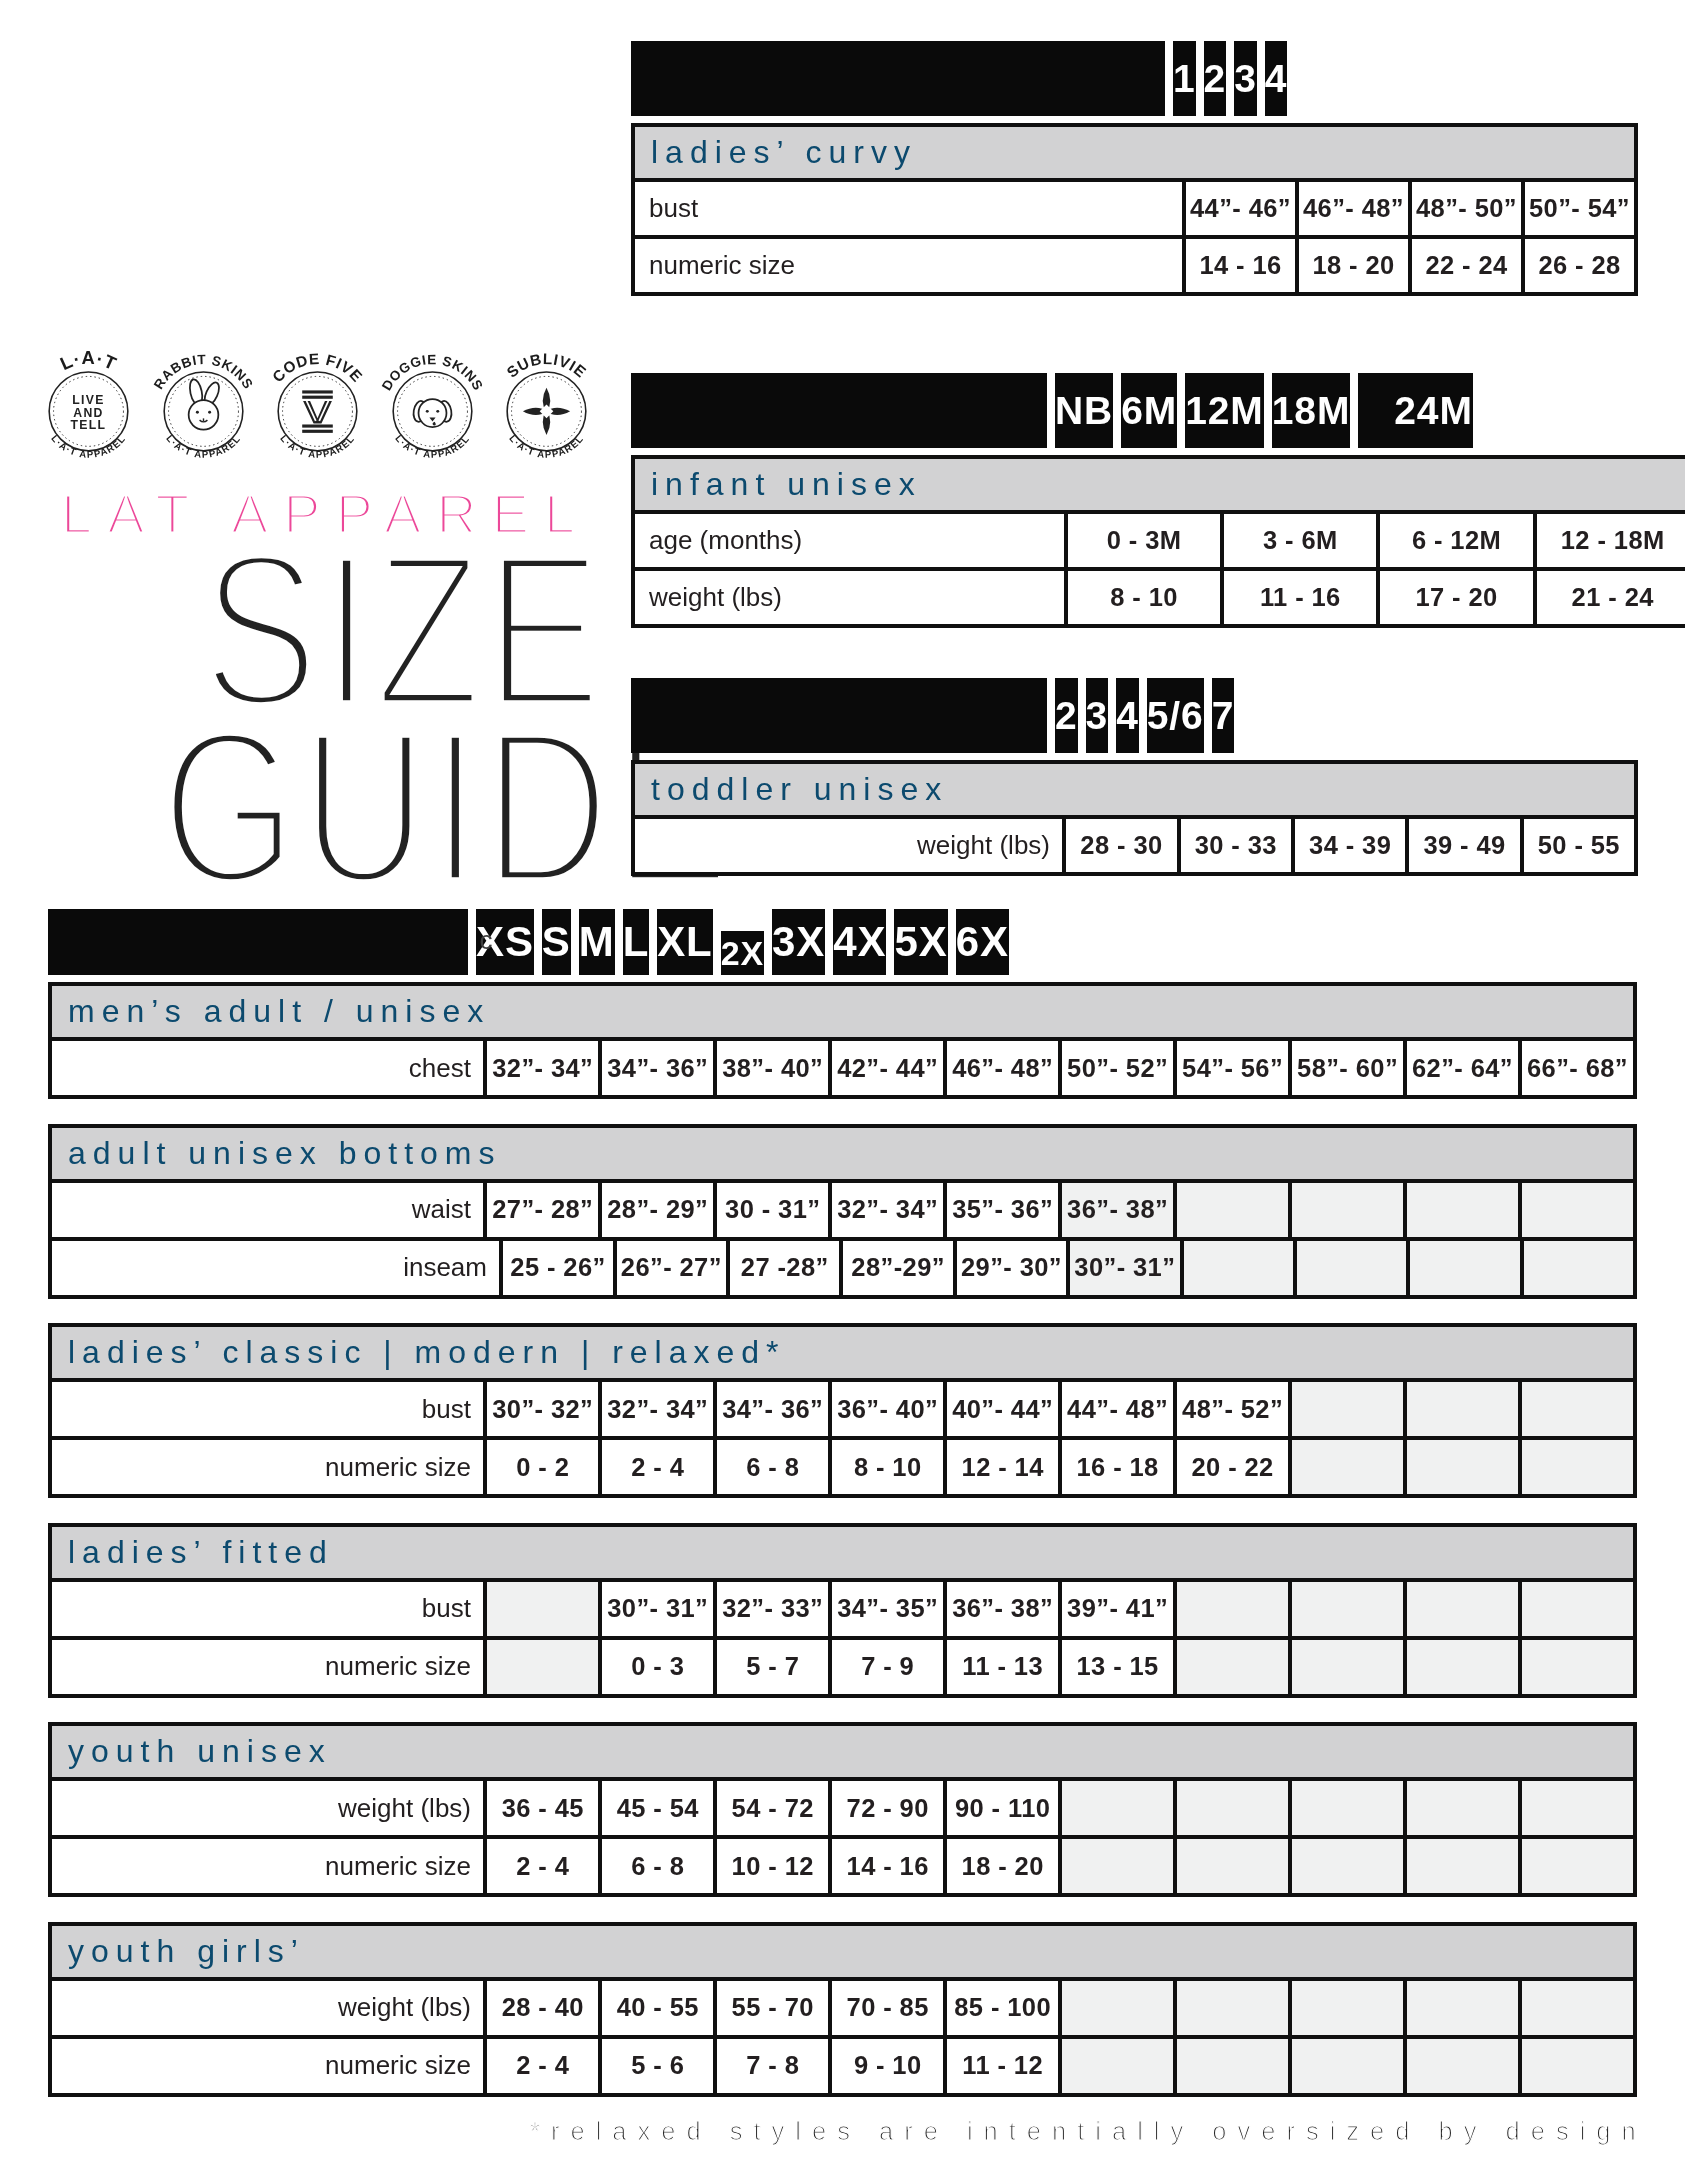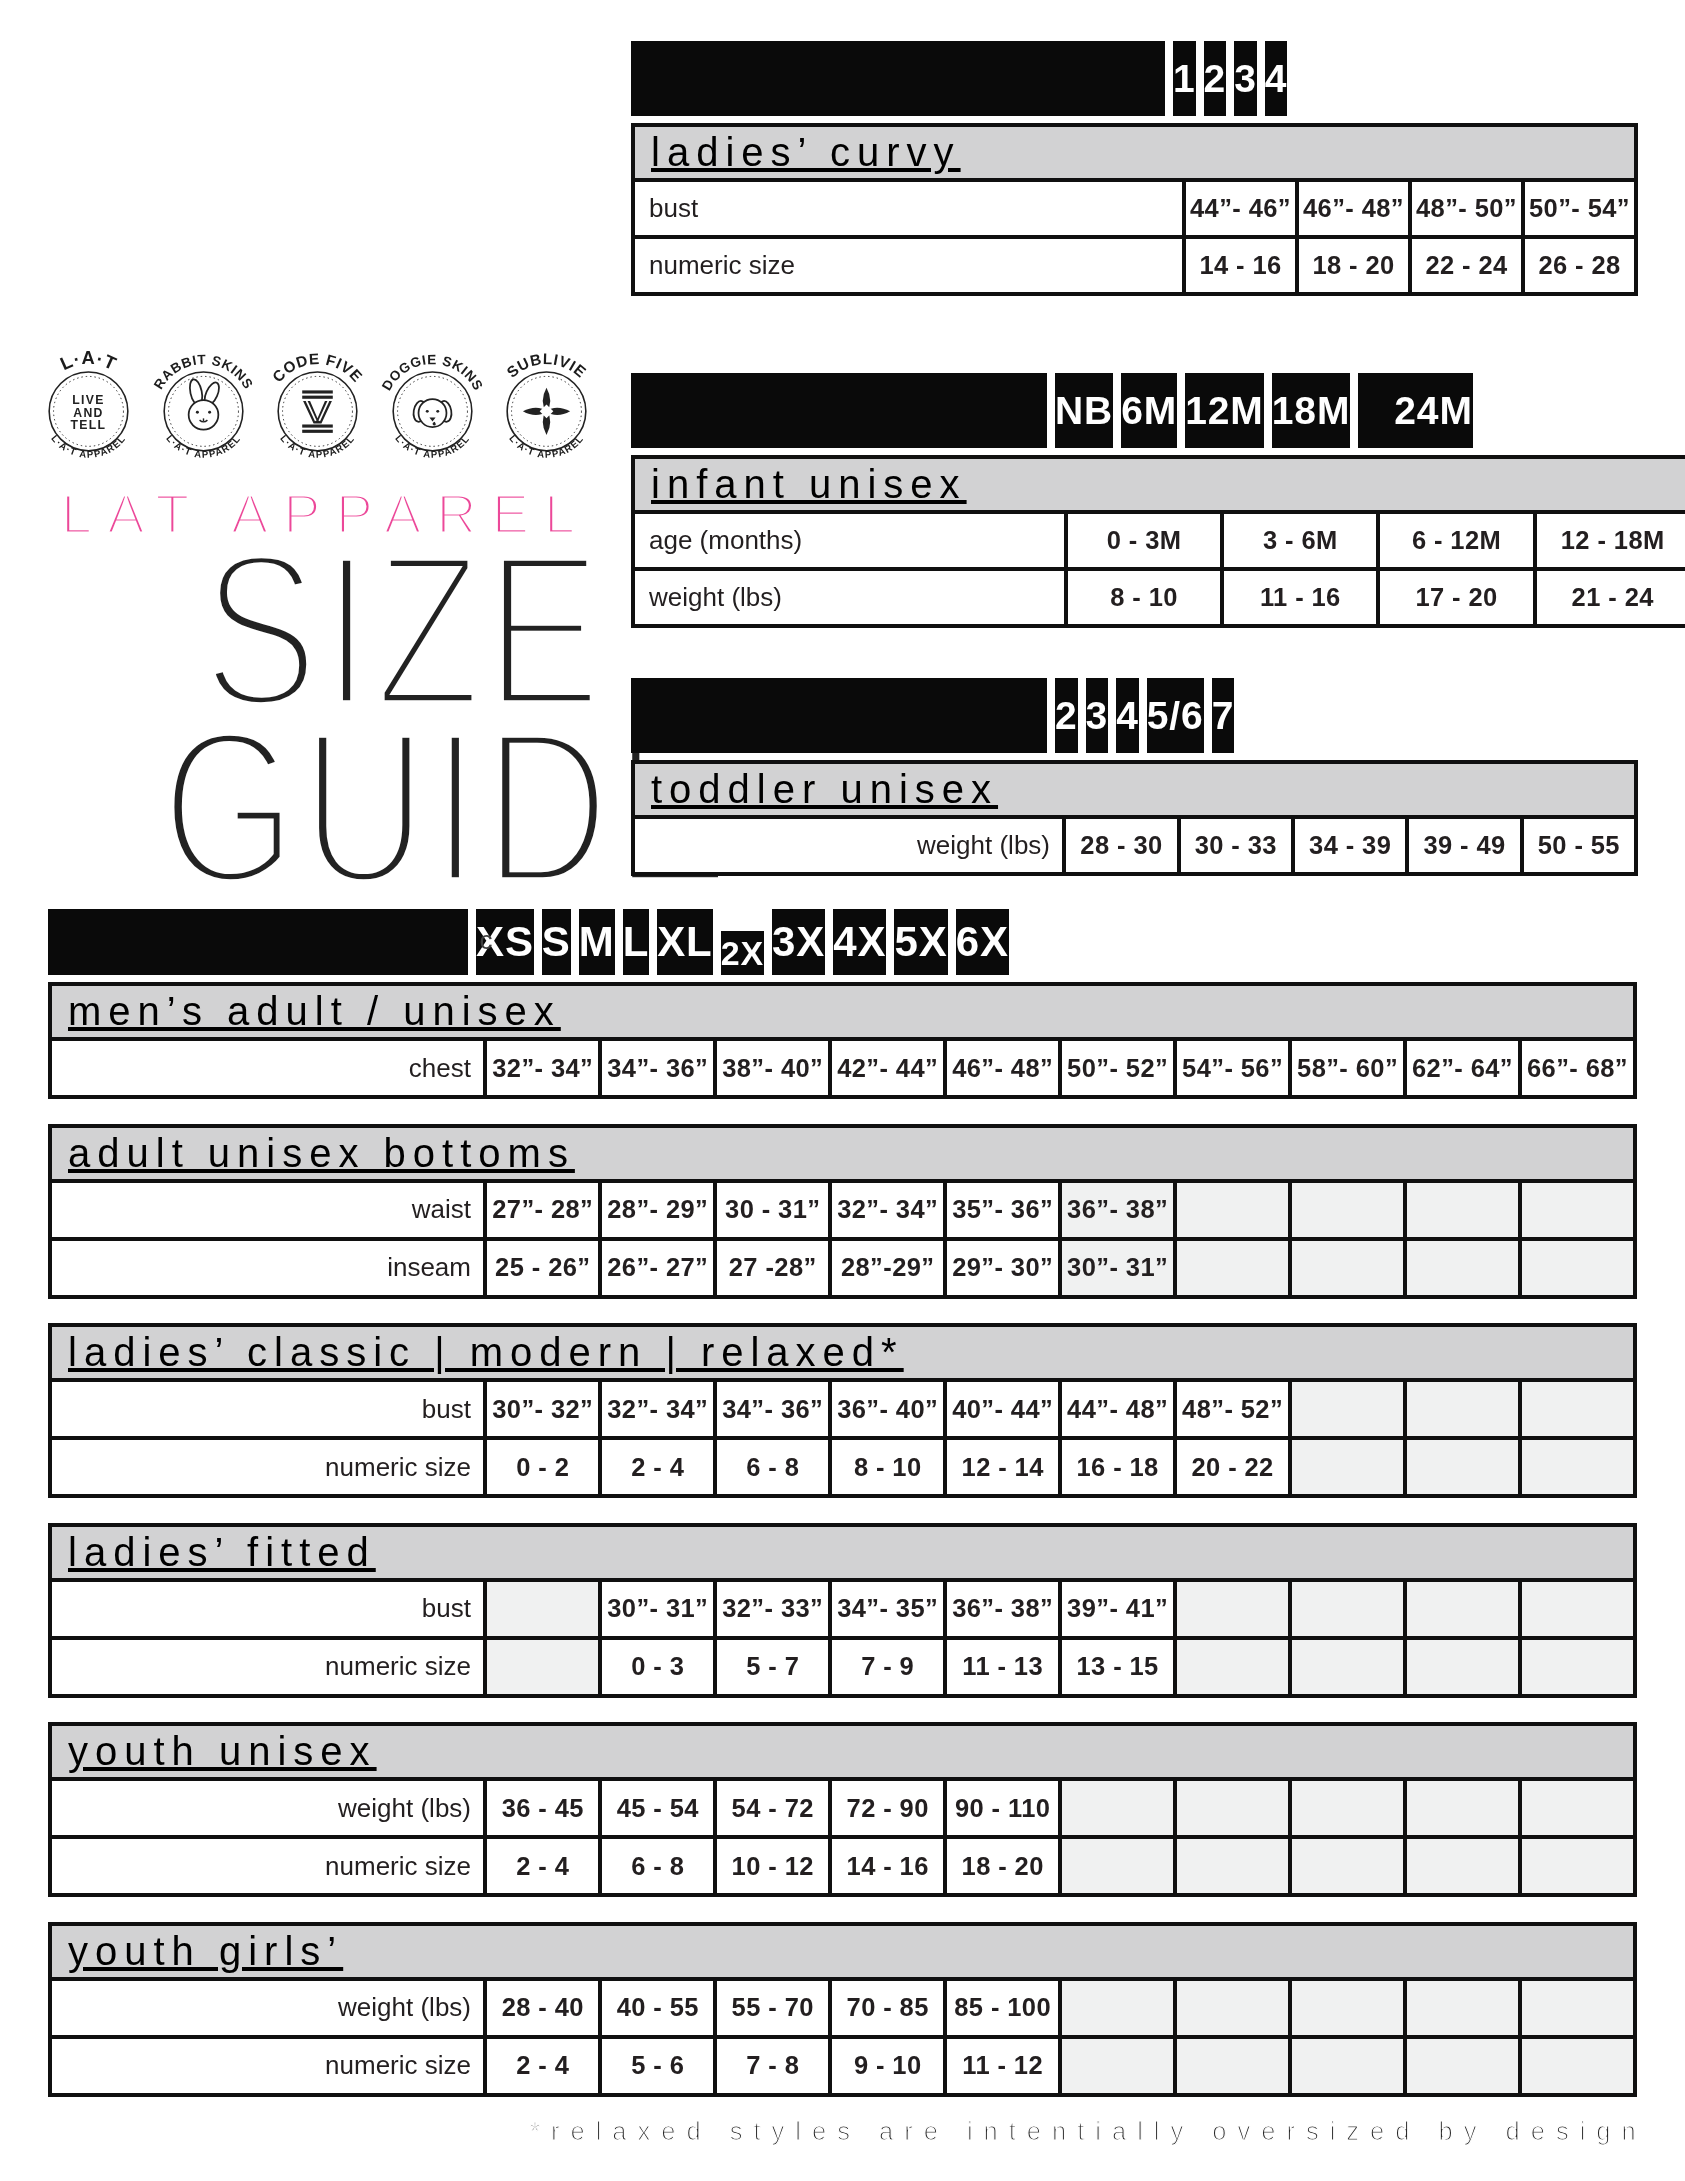--- a/index.html
+++ b/index.html
@@ -12,21 +12,21 @@
   .thead{display:flex;gap:8px;}
   .th{background:#0a0a0a;color:#fff;display:flex;align-items:center;justify-content:center;
       font-weight:bold;letter-spacing:0.9px;position:relative;}
   .th-spacer{background:#0a0a0a;}
   .stray-c{position:absolute;left:3.5px;top:50%;transform:translateY(-54%);
       color:#3f3f3f;font-size:26px;font-weight:400;}
   .tb{border:4.4px solid #101010;margin-top:7px;background:#fff;}
   .tb.follow{margin-top:24.6px;}
   .banner{background:#d2d2d3;height:51px;border-bottom:4.4px solid #101010;
       display:flex;align-items:center;padding-left:16px;
-      font-size:40px;letter-spacing:7px;color:#000000;text-decoration:underline;}
+      font-size:32px;letter-spacing:7px;color:#0c4a6e;}
   .tr{display:flex;}
   .tr + .tr{border-top:4.4px solid #101010;}
   .tl{display:flex;align-items:center;font-size:26px;}
   .tl.left{justify-content:flex-start;padding-left:14px;}
   .tl.right{justify-content:flex-end;padding-right:12.3px;}
   .td{flex:1;border-left:4.4px solid #101010;display:flex;align-items:center;justify-content:center;
       font-size:25.5px;font-weight:bold;letter-spacing:0.4px;}
   .td.shaded{background:#f0f1f1;}
   
   .badges{position:absolute;left:33px;top:334px;width:572px;display:flex;gap:3.5px;}
@@ -280,21 +280,21 @@
         <div class="td">30 - 31”</div>
         <div class="td">32”- 34”</div>
         <div class="td">35”- 36”</div>
         <div class="td shaded">36”- 38”</div>
         <div class="td shaded"></div>
         <div class="td shaded"></div>
         <div class="td shaded"></div>
         <div class="td shaded"></div>
       </div>
       <div class="tr" style="height: 54px;">
-        <div class="tl right" style="flex: 0 0 419px;">inseam</div>
+        <div class="tl right" style="flex: 0 0 419px; padding-left: 16px;">inseam</div>
         <div class="td">25 - 26”</div>
         <div class="td">26”- 27”</div>
         <div class="td">27 -28”</div>
         <div class="td">28”-29”</div>
         <div class="td">29”- 30”</div>
         <div class="td shaded">30”- 31”</div>
         <div class="td shaded"></div>
         <div class="td shaded"></div>
         <div class="td shaded"></div>
         <div class="td shaded"></div>

